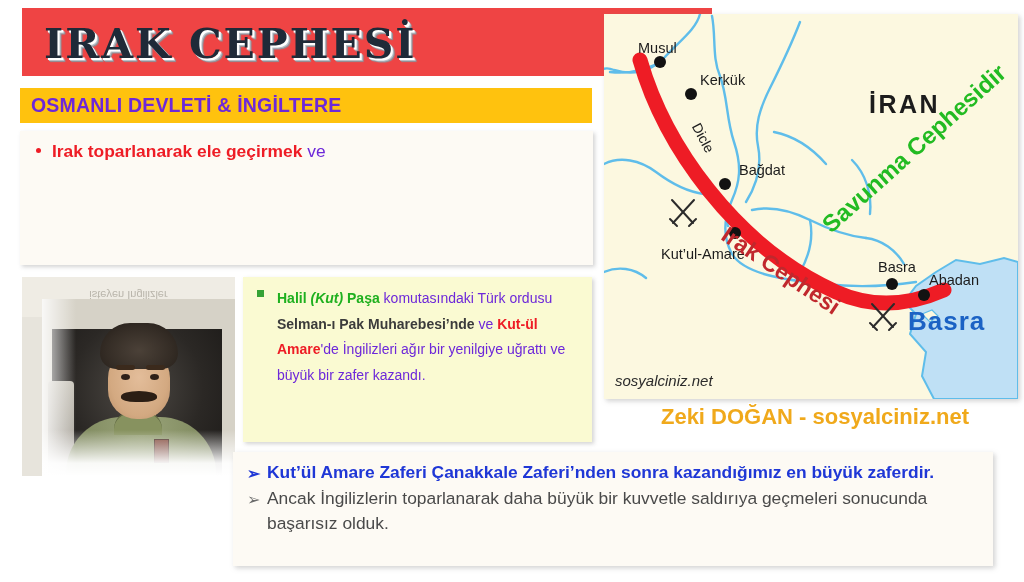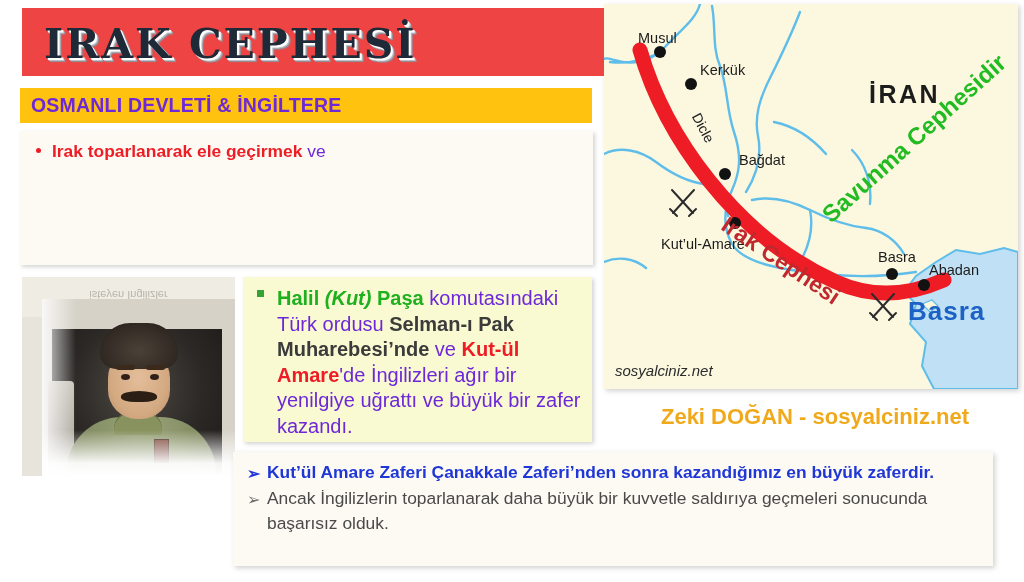--- a/index.html
+++ b/index.html
@@ -224,21 +224,21 @@
     left: 243px;
     top: 277px;
     width: 349px;
     height: 165px;
     background: #fafad2;
     box-shadow: 2px 2px 4px rgba(120,120,120,0.32);
   }
   #halil-text {
     position: relative;
     margin: 9px 10px 0 34px;
-    font-size: 20px;
+    font-size: 14px;
     line-height: 25.5px;
     color: #3f3f3f;
   }
   .sq-bullet {
     position: absolute;
     left: 14px;
     top: 286px;
     width: 7px;
     height: 7px;
     background: #35a235;
@@ -271,21 +271,21 @@
     font-size: 16px;
     line-height: 25.5px;
   }
   .ar-blue { color: #1f37d6; }
   .ar-gray { color: #6b6b6b; }
 
   
   #map-frame {
     position: absolute;
     left: 604px;
-    top: 4px;
+    top: 14px;
     width: 414px;
     height: 385px;
     overflow: hidden;
     background: #fcf8e0;
     box-shadow: 2px 2px 5px rgba(120,120,120,0.34);
   }
   #map-svg { position: absolute; left: 0; top: 0; }
   #map-watermark {
     position: absolute;
     left: 11px;

